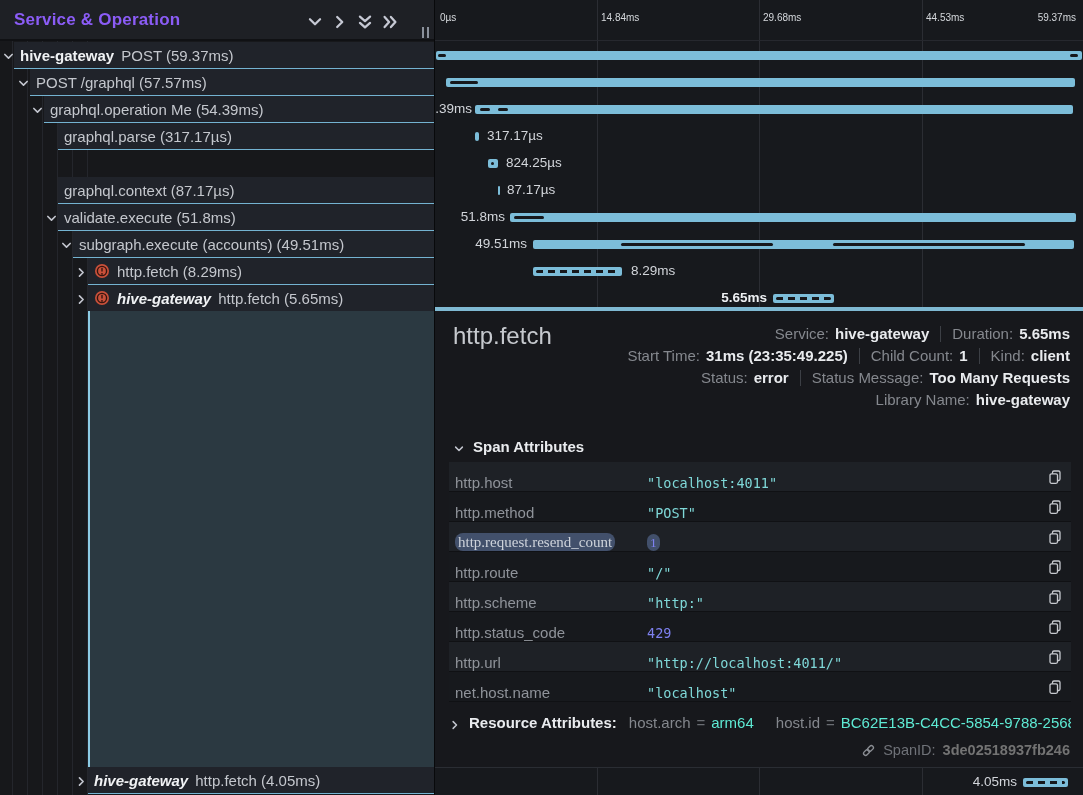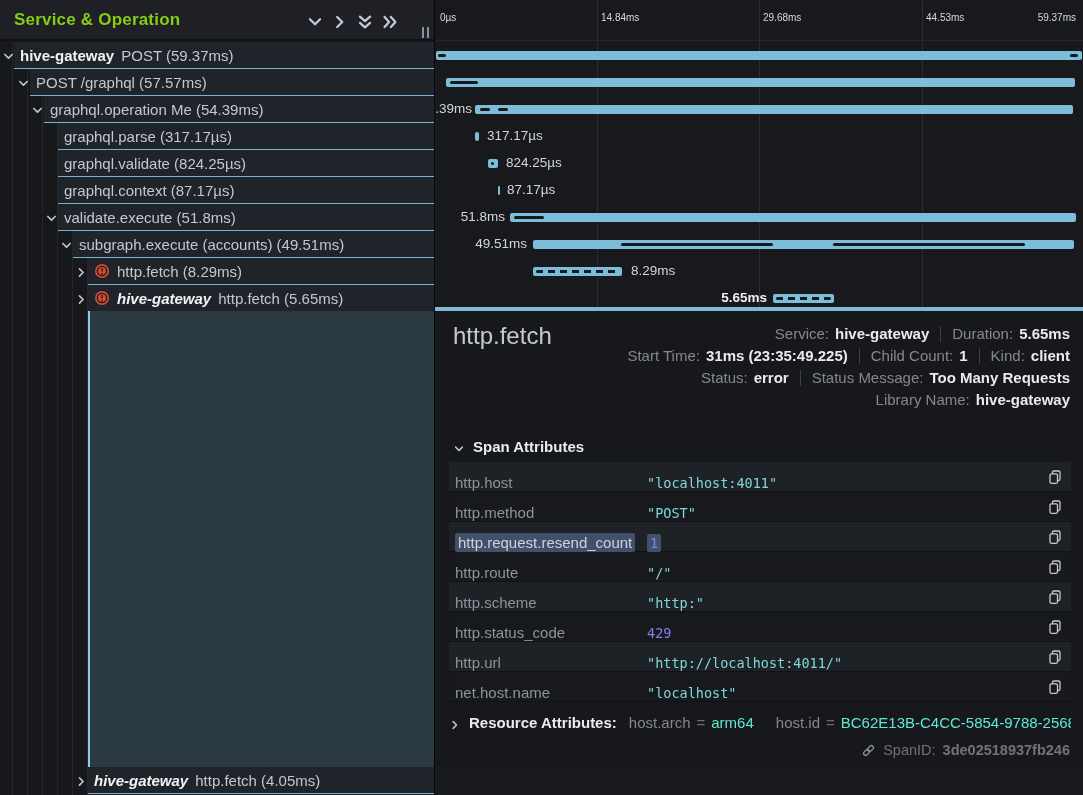--- a/index.html
+++ b/index.html
@@ -2,21 +2,21 @@
 <html><head>
 <meta charset="utf-8">
 <style>
   html,body{margin:0;padding:0;background:#121316;}
   #app{position:relative;width:1083px;height:795px;background:#121316;overflow:hidden;
        font-family:"Liberation Sans",sans-serif;color:#c4c7cd;}
   
   #left{position:absolute;left:0;top:0;width:434px;height:795px;background:#17181b;overflow:hidden;}
   #left-header{position:absolute;left:0;top:0;width:434px;height:41px;background:#1e2025;
                border-bottom:2px solid #101114;box-sizing:border-box;}
-  #left-title{position:absolute;left:14px;top:10px;font-size:17px;font-weight:700;color:#84cc16;letter-spacing:.2px;}
+  #left-title{position:absolute;left:14px;top:10px;font-size:17px;font-weight:700;color:#8b5cf6;letter-spacing:.2px;}
   .hicon{position:absolute;top:13px;width:18px;height:18px;color:#c6c9d4;cursor:pointer;}
   #resize-handle{position:absolute;left:420px;top:24px;width:12px;height:14px;color:#8b919c;}
   #resize-handle i{display:inline-block;width:2px;height:11px;background:#8b919c;margin:0 1.5px;}
   .guide{position:absolute;top:41px;bottom:0;width:1px;background:#24262c;}
   .trow{position:absolute;left:0;width:434px;height:27px;}
   .strip{position:absolute;top:0;bottom:0;right:0;background:#20232a;border-bottom:1px solid #74b3d1;
          box-sizing:border-box;display:flex;align-items:center;padding-left:6px;gap:7px;white-space:nowrap;overflow:hidden;}
   .lbl{font-size:15px;color:#c4c7cd;}
   .svc{font-size:15px;font-weight:700;color:#f0f2f4;}
   .svc.it{font-style:italic;}
@@ -50,21 +50,21 @@
   .schev{width:12px;height:12px;color:#c3c6cf;}
   #attr-table{position:absolute;left:14px;top:151px;width:622px;}
   .arow{position:relative;display:flex;align-items:flex-end;height:30px;box-sizing:border-box;
         border-bottom:1px solid #101114;}
   .arow.odd{background:#1e2126;}
   .arow.even{background:#17191d;}
   .akey{width:192px;padding-left:6px;font-size:15px;color:#8f939a;flex:0 0 192px;}
   .aval{font-family:"DejaVu Sans Mono",monospace;font-size:13.5px;}
   .aval.str{color:#7fd8d8;}
   .aval.num{color:#7e81f0;}
-  .selbg{background:#42506b;border-radius:2px;padding:1px 3px;}
+  .selbg{background:#42506b;border-radius:8px;padding:1px 3px;font-family:Liberation Serif, serif;}
   .akey .selbg{color:#ced3db;}
   .copybtn{position:absolute;right:8px;top:7px;width:16px;height:16px;cursor:pointer;}
   #res-row{position:absolute;left:14px;top:403px;width:622px;display:flex;align-items:center;
            white-space:nowrap;font-size:15px;overflow:hidden;}
   .rkey{color:#84878d;}
   .req{color:#6a6d73;margin:0 6px;}
   .rval{color:#5eead4;font-weight:400;}
   #spanid-row{position:absolute;right:14px;top:431px;display:flex;align-items:center;gap:7px;font-size:14.5px;}
   #spanid-label{color:#6f7278;}
   #spanid-value{color:#737373;font-weight:700;}
@@ -127,25 +127,20 @@
           </svg></span>
       <div class="strip" style="left:44px">
           <span class="lbl">graphql.operation Me (54.39ms)</span>
         </div>
     </div>
     <div class="trow" style="top:123px">
       <div class="strip" style="left:58px">
           <span class="lbl">graphql.parse (317.17µs)</span>
         </div>
     </div>
-    <div class="trow" style="top:150px">
-      <div class="strip" style="left:58px">
-          <span class="lbl">graphql.validate (824.25µs)</span>
-        </div>
-    </div>
     <div class="trow" style="top:177px">
       <div class="strip" style="left:58px">
           <span class="lbl">graphql.context (87.17µs)</span>
         </div>
     </div>
     <div class="trow" style="top:204px">
       <span class="chev" style="left:45px"><svg viewBox="0 0 16 16" width="13" height="13">
             <path d="M3.5 5.5l4.5 4.5 4.5-4.5" fill="none" stroke="currentColor" stroke-width="2" stroke-linecap="round" stroke-linejoin="round"></path>
           </svg></span>
       <div class="strip" style="left:58px">
@@ -397,14 +392,21 @@
               <g transform="rotate(-45 8 8)" fill="none" stroke="#8b8e94" stroke-width="1.4">
                 <rect x="1.5" y="5.8" width="7" height="4.4" rx="2.2"></rect>
                 <rect x="7.5" y="5.8" width="7" height="4.4" rx="2.2"></rect>
               </g>
             </svg></span>
         <span id="spanid-label">SpanID:</span>
         <span id="spanid-value">3de02518937fb246</span>
       </div>
     </div>
 
+    <div id="bottom-strip">
+      <div class="gline" style="left:162px;top:0;height:28px"></div>
+      <div class="gline" style="left:324px;top:0;height:28px"></div>
+      <div class="gline" style="left:487px;top:0;height:28px"></div>
+      <span class="blab end" style="left:582px;top:6px">4.05ms</span>
+      <div class="bar dashed" style="left:588px;width:45px;top:10px"></div>
+    </div>
   </div>
 </div>
 
 </body></html>

